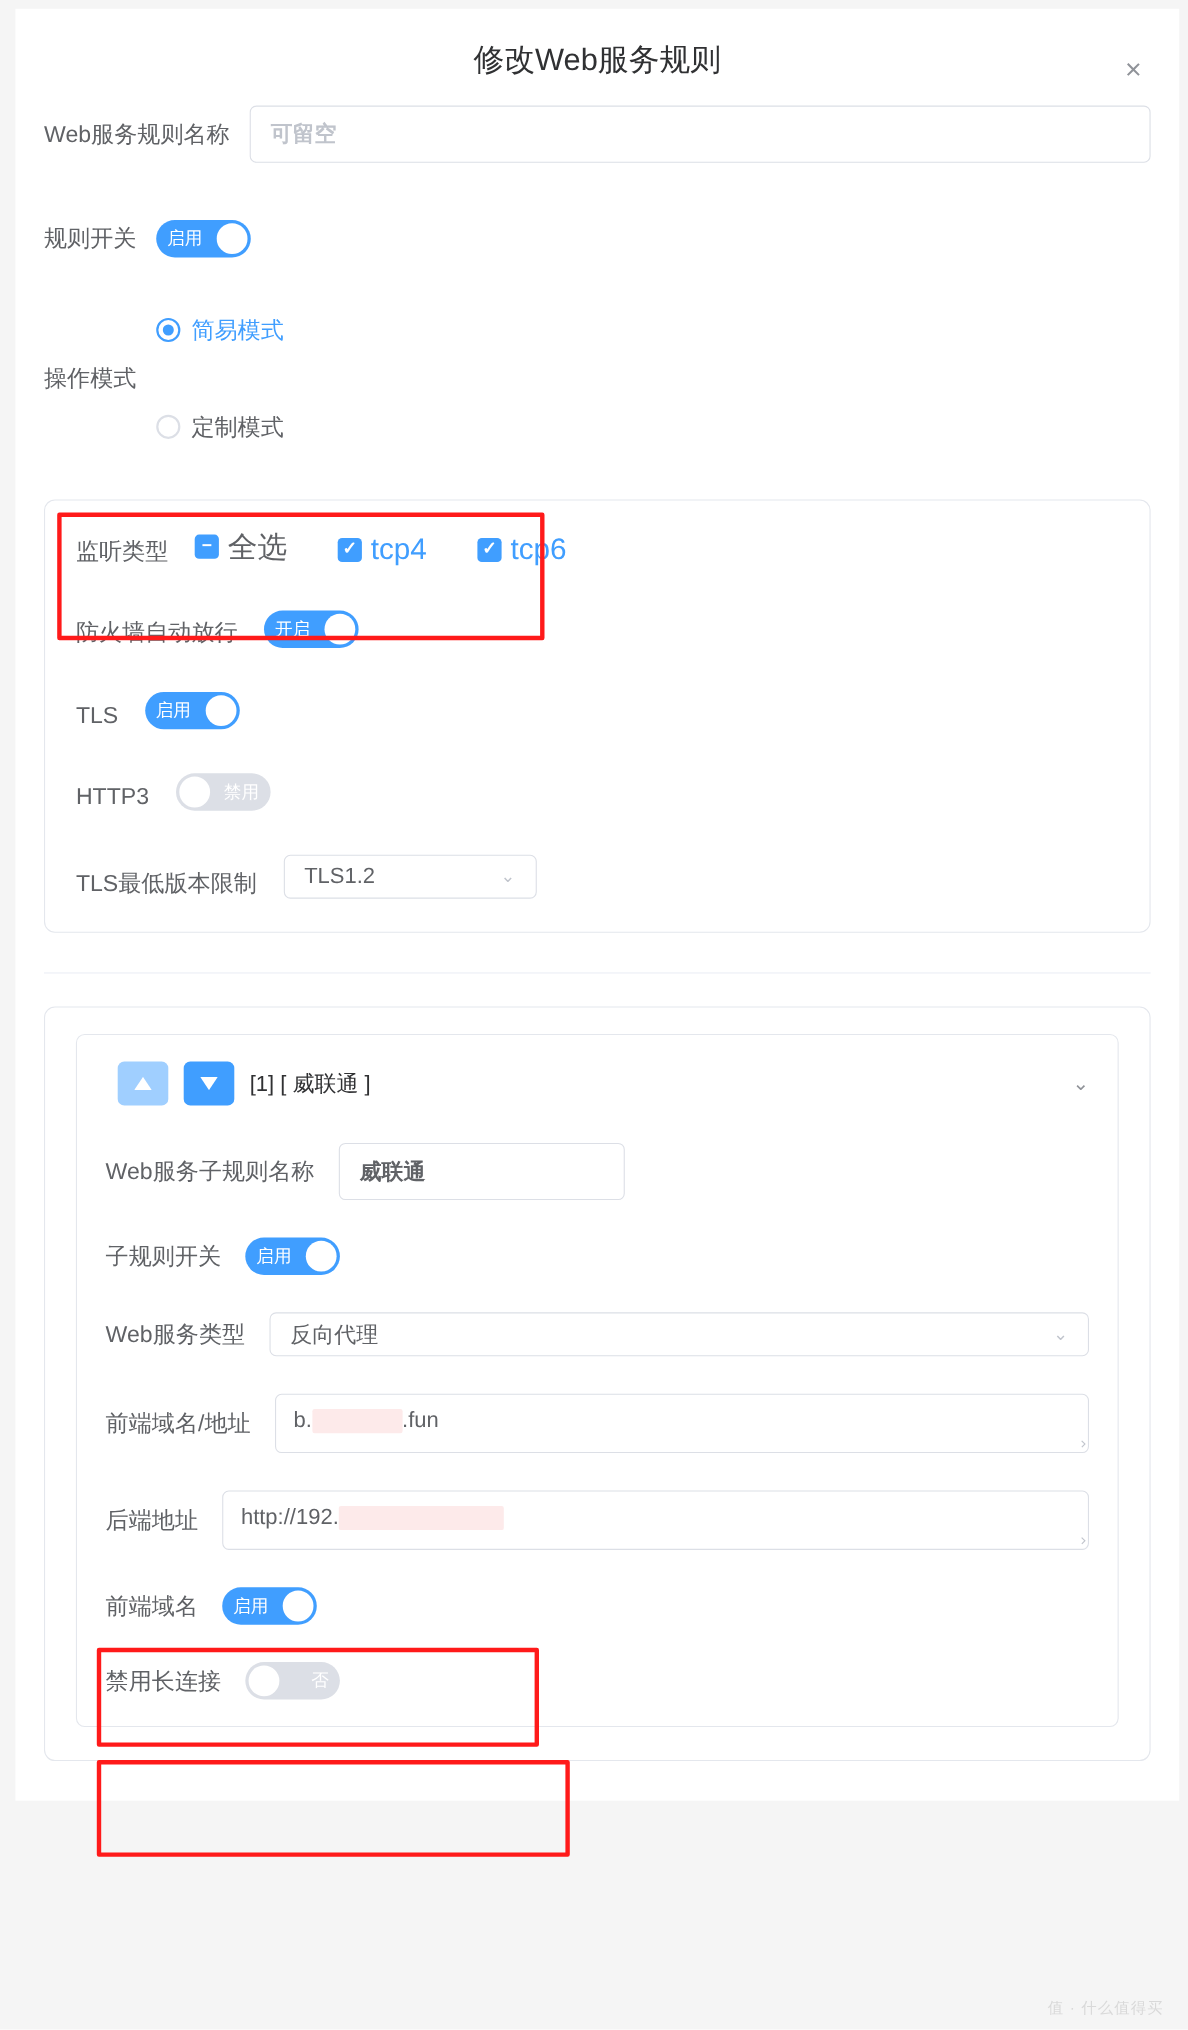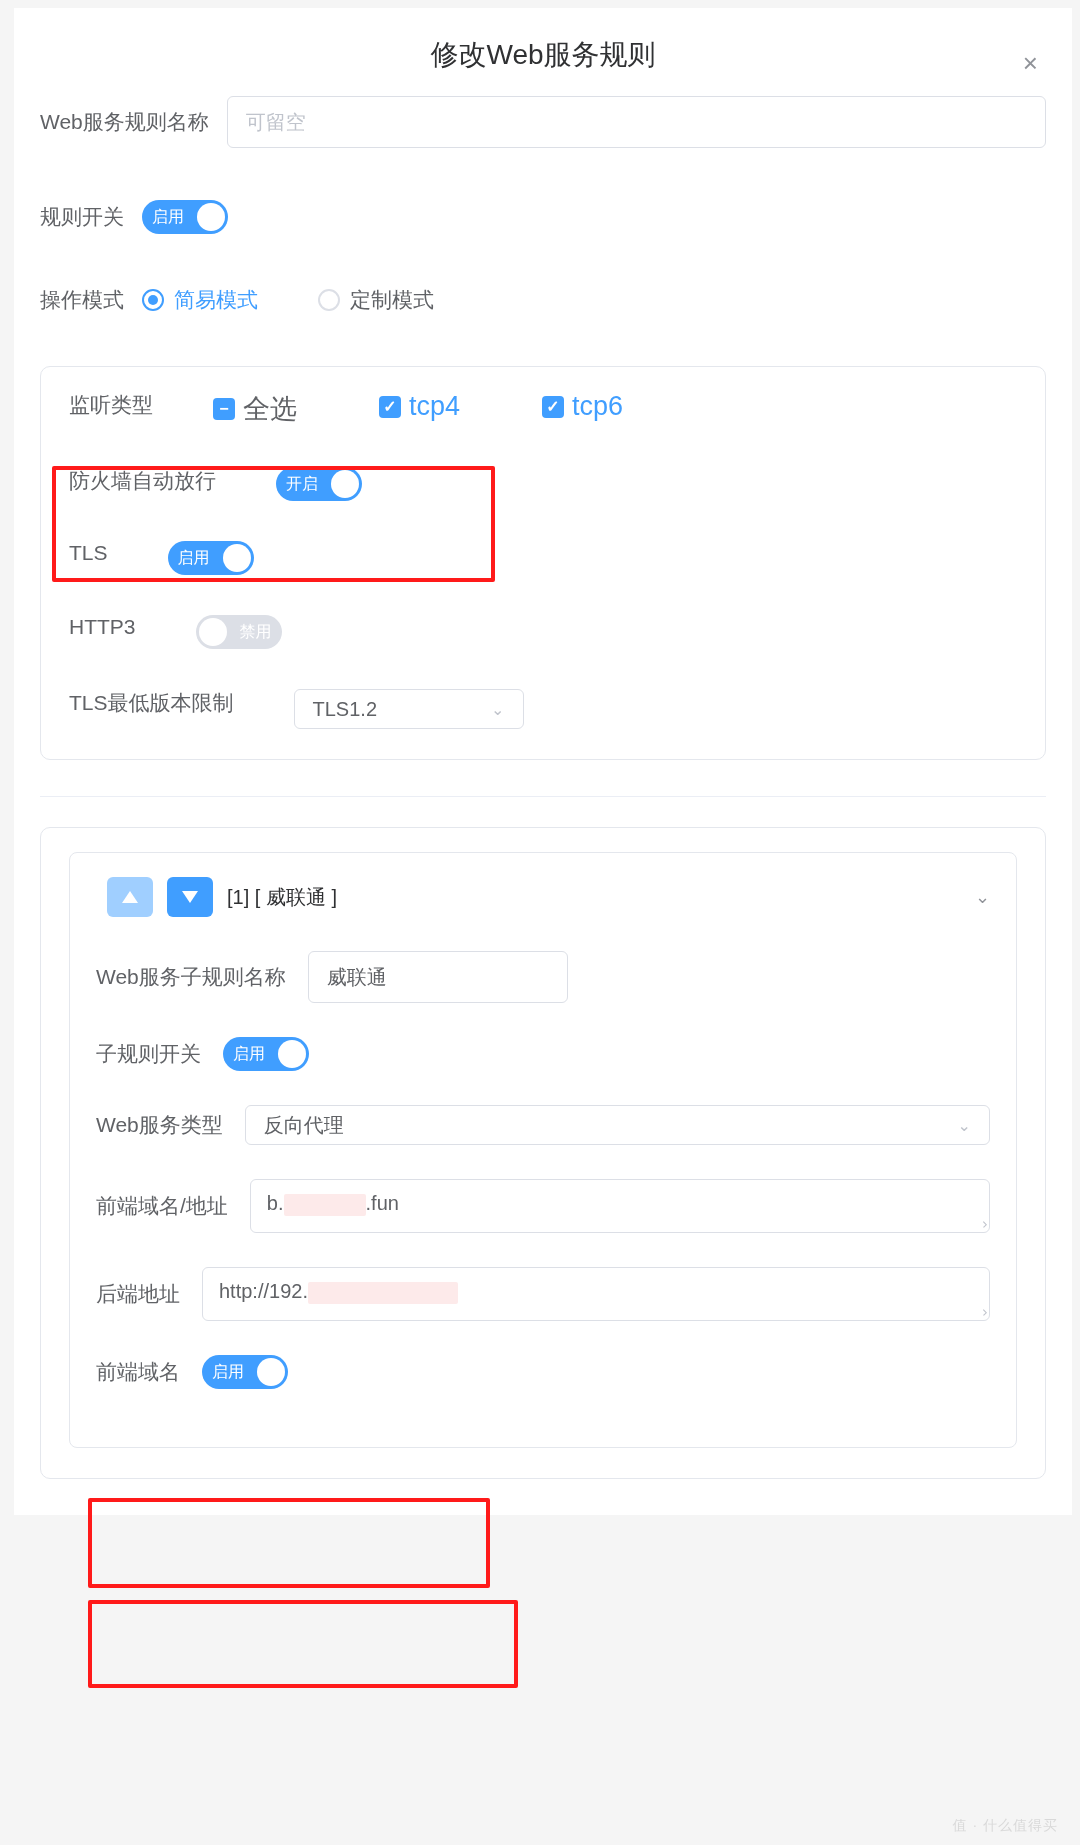--- a/index.html
+++ b/index.html
@@ -48,20 +48,21 @@
 
   .text-input {
     flex: 1;
     height: 52px;
     border: 1px solid #dcdfe6;
     border-radius: 6px;
     padding: 0 18px;
     font-size: 20px;
     color: #606266;
     background: #fff;
+    font-weight: bold;
   }
   .text-input::placeholder { color: #c0c4cc; }
 
   
   .toggle {
     display: inline-flex;
     align-items: center;
     justify-content: flex-start;
     width: 86px; height: 34px;
     border-radius: 17px;
@@ -78,21 +79,21 @@
     top: 3px;
     width: 28px; height: 28px;
     border-radius: 50%;
     background: #fff;
   }
   .toggle.on  .knob { right: 3px; }
   .toggle.off .knob { left: 3px; }
   .toggle .txt { font-size: 16px; }
 
   
-  .radio-group { display: flex; align-items: flex-end; gap: 60px; }
+  .radio-group { display: flex; align-items: flex-end; gap: 60px; flex-direction: column; }
   .radio {
     display: inline-flex; align-items: center; gap: 10px;
     font-size: 21px; color: #606266; cursor: pointer;
   }
   .radio .dot {
     width: 22px; height: 22px; border-radius: 50%;
     border: 2px solid #dcdfe6; position: relative;
   }
   .radio.checked .dot { border-color: #409eff; }
   .radio.checked .dot::after {
@@ -102,23 +103,22 @@
   .radio.checked { color: #409eff; }
 
   
   .panel {
     border: 1px solid #e4e7ed;
     border-radius: 10px;
     padding: 24px 28px 30px 28px;
     margin-bottom: 36px;
   }
   .panel .prow {
-    display: flex; align-items: flex-start;
+    display: flex; align-items: flex-end;
     margin-bottom: 40px;
-    gap: 36px;
   }
   .panel .prow:last-child { margin-bottom: 0; }
   .panel .plabel {
     color: #606266; font-size: 21px; white-space: nowrap;
     margin-right: 24px;
   }
 
   
   .chk {
     display: inline-flex; align-items: center; gap: 8px;
@@ -380,20 +380,27 @@
         </div>
 
         <div class="frow">
           <label>前端域名</label>
           <span class="toggle on">
             <span class="txt">启用</span>
             <span class="knob"></span>
           </span>
         </div>
 
+        <div class="frow" style="margin-bottom:0">
+          <label>禁用长连接</label>
+          <span class="toggle off">
+            <span class="txt">否</span>
+            <span class="knob"></span>
+          </span>
+        </div>
       </div>
     </div>
 
   </div>
 </div>
 
 <div class="hl hl1"></div>
 <div class="hl hl2"></div>
 <div class="hl hl3"></div>
 

